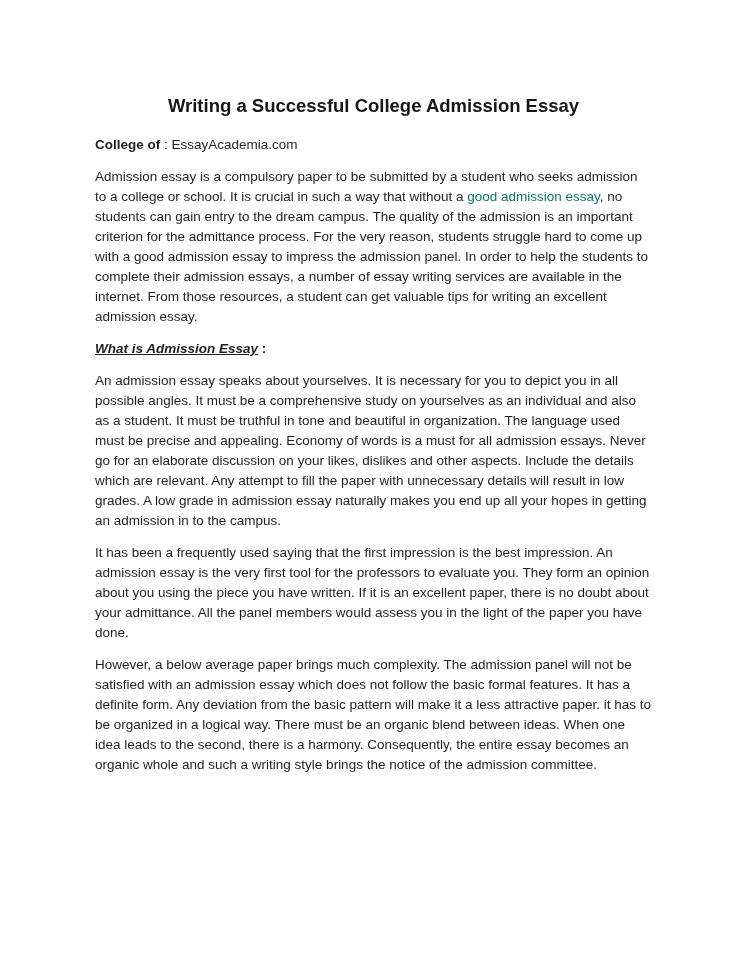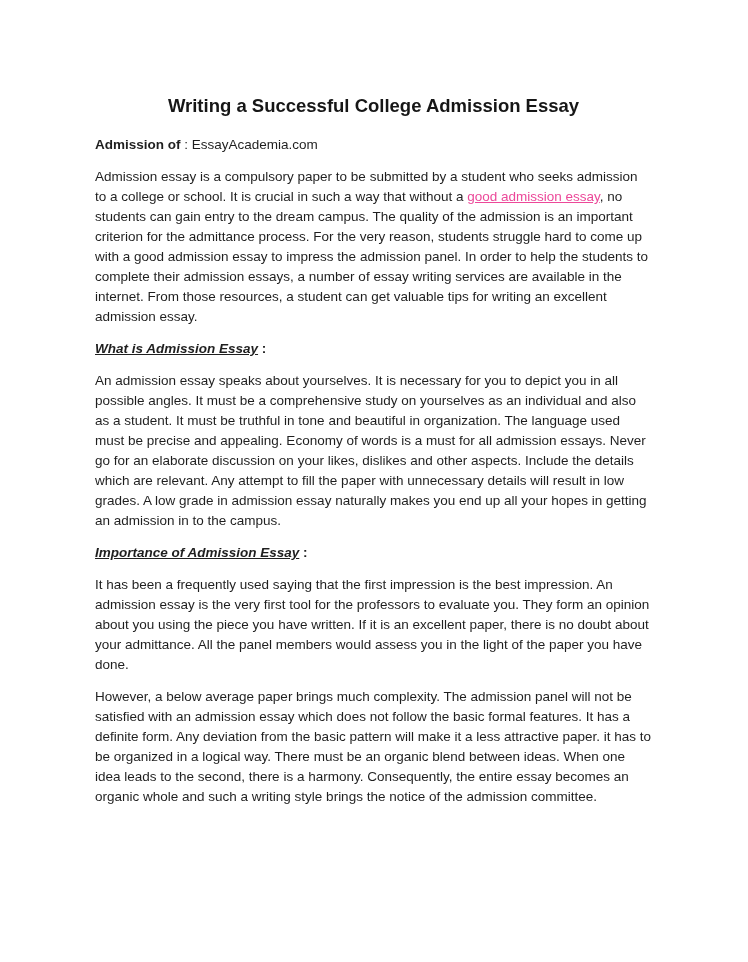--- a/index.html
+++ b/index.html
@@ -40,40 +40,38 @@
     text-align: left;
   }
   h2.section-heading {
     font-size: 13.5px;
     line-height: 20px;
     font-weight: bold;
     margin-bottom: 12px;
   }
   h2.section-heading .underlined { text-decoration: underline; font-style: italic; }
   a.doc-link {
-    color: #ec4899;
-    text-decoration: underline;
+    color: #0f766e;
     cursor: pointer;
   }
 </style>
 </head>
 <body>
 
 <div class="page">
 
   <h1 class="title">Writing a Successful College Admission Essay</h1>
 
 
-  <p class="meta-line"><b>Admission of</b><span> : EssayAcademia.com</span></p>
+  <p class="meta-line"><b>College of</b><span> : EssayAcademia.com</span></p>
 
   <p class="para"><span>Admission essay is a compulsory paper to be submitted by a student who seeks admission to a college or school.  It is crucial in such a way that without a </span><a class="doc-link">good admission essay</a><span>, no students can gain entry to the dream campus. The quality of the admission is an important criterion for the admittance process. For the very reason, students struggle hard to come up with a good admission essay to impress the admission panel. In order to help the students to complete their admission essays, a number of essay writing services are available in the internet. From those resources, a student can get valuable tips for writing an excellent admission essay.</span></p>
 
   <h2 class="section-heading"><span class="underlined">What is Admission Essay</span><span> :</span></h2>
 
   <p class="para">An admission essay speaks about yourselves. It is necessary for you to depict you in all possible angles. It must be a comprehensive study on yourselves as an individual and also as a student. It must be truthful in tone and beautiful in organization. The language used must be precise and appealing. Economy of words is a must for all admission essays.  Never go for an elaborate discussion on your likes, dislikes and other aspects. Include the details which are relevant. Any attempt to fill the paper with unnecessary details will result in low grades. A low grade in admission essay naturally makes you end up all your hopes in getting an admission in to the campus.</p>
 
-  <h2 class="section-heading"><span class="underlined">Importance of Admission Essay</span><span> :</span></h2>
 
   <p class="para">It has been a frequently used saying that the first impression is the best impression. An admission essay is the very first tool for the professors to evaluate you. They form an opinion about you using the piece you have written. If it is an excellent paper, there is no doubt about your admittance. All the panel members would assess you in the light of the paper you have done.</p>
 
   <p class="para">However, a below average paper brings much complexity. The admission panel will not be satisfied with an admission essay which does not follow the basic formal features. It has a definite form. Any deviation from the basic pattern will make it a less attractive paper. it has to be organized in a logical way. There must be an organic blend between ideas. When one idea leads to the second, there is a harmony. Consequently, the entire essay becomes an organic whole and such a writing style brings the notice of the admission committee.</p>
 
 </div>
 
 </body></html>

